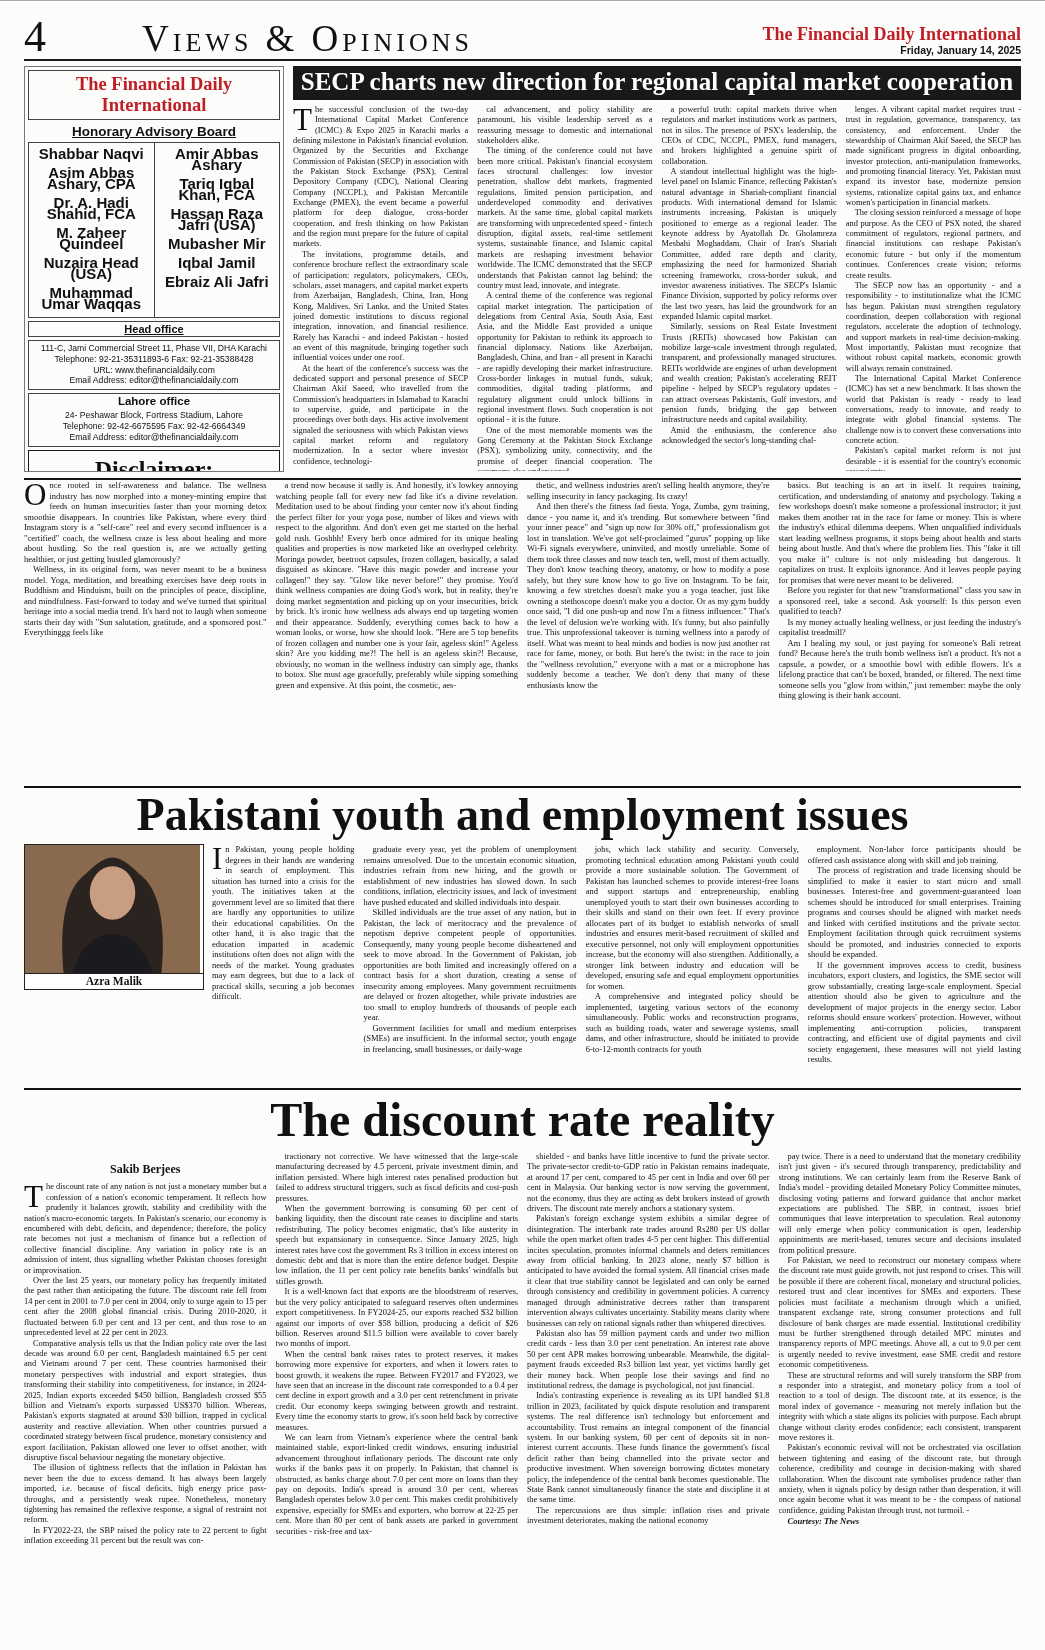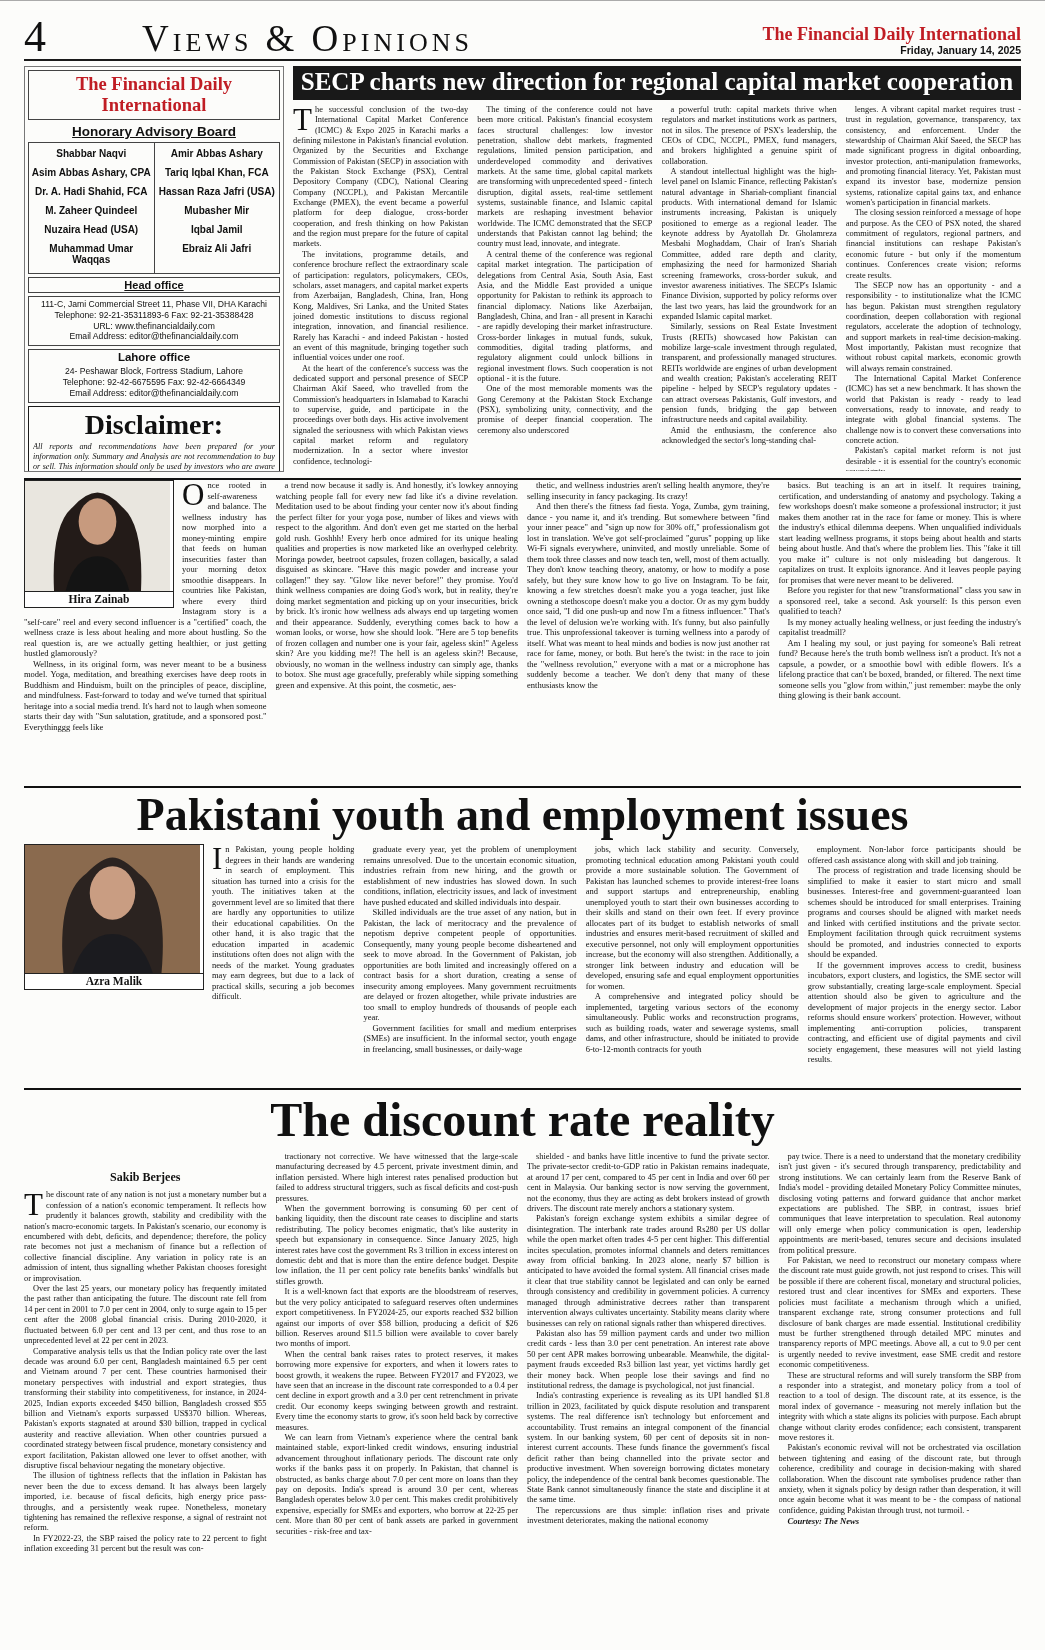--- a/index.html
+++ b/index.html
@@ -21,27 +21,27 @@
     flex:0 0 260px; width:260px; height:406px; box-sizing:border-box;
     border:1px solid #777; padding:3px; font-family:"Liberation Sans", sans-serif; overflow:hidden;
   }
   .m-box { border:1px solid #444; margin-bottom:3px; }
   .m-title { color:#c01d24; font-family:"Liberation Serif", serif; font-weight:bold; font-size:18.5px; text-align:center; padding:3px 0; }
   .m-editors { text-align:center; font-weight:bold; font-size:10.5px; line-height:15px; padding:2px 0 3px; }
   .m-adv-head { text-align:center; font-weight:bold; font-size:13.5px; text-decoration:underline; padding:1px 0 3px; }
   .m-adv-table { display:flex; border:1px solid #444; margin-bottom:3px; }
   .m-adv-col { flex:1; padding:5px 2px 0; }
   .m-adv-col + .m-adv-col { border-left:1px solid #444; }
-  .m-adv-col p { margin:0 0 8px; text-align:center; font-weight:bold; font-size:10px; line-height:11px; }
+  .m-adv-col p { margin:0 0 8px; text-align:center; font-weight:bold; font-size:15px; line-height:11px; }
   .m-office-head { text-align:center; font-weight:bold; font-size:11px; text-decoration:underline; padding:1px 0; }
   .m-office { padding:2px 1px 3px; }
   .m-office p { margin:0; text-align:center; font-size:8.6px; line-height:10.8px; }
   .m-office-head-inline { text-align:center; font-weight:bold; font-size:11.5px; margin:1px 0; }
   .m-disclaimer { border:1.5px solid #1a1a1a; padding:1px 4px 2px; font-family:"Liberation Serif", serif; }
-  .m-disc-title { text-align:center; font-weight:bold; font-size:28px; line-height:22px; margin:6px; }
+  .m-disc-title { text-align:center; font-weight:bold; font-size:24px; line-height:22px; margin:6px; }
   .m-disc-text { font-style:italic; font-size:8.2px; line-height:10px; text-align:justify; margin:1px 0 0; max-height:102px; overflow:hidden; }
   
   .secp { flex:1; min-width:0; }
   .headline-bar { background:#191919; color:#fff; font-weight:bold; font-size:25px; line-height:28px; text-align:center; padding:2px 0 4px; }
   .cols { display:flex; gap:9px; }
   .col { flex:1; min-width:0; text-align:justify; overflow:hidden; }
   .col p { margin:0; text-indent:9px; }
   .col p.dc { text-indent:0; }
   .dc::first-letter { float:left; font-size:31px; line-height:25px; padding:2px 3px 0 0; }
   .secp .cols { margin-top:5px; }
@@ -51,21 +51,21 @@
   .wellness .art-headline { font-size:42px; line-height:46px; }
   .youth .art-headline { font-size:46px; line-height:50px; }
   .discount .art-headline { font-size:48px; line-height:56px;font-family:Liberation Serif, serif; }
   .wellness .col { height:300px; font-size:8.5px; line-height:10.5px; }
   .youth .col { height:238px; font-size:8.5px; line-height:10.5px; }
   .youth .col.wide { flex:1.55; }
   .discount .col { height:452px; font-size:8.4px; line-height:10.4px; }
   .figure { float:left; border:1.5px solid #222; background:#fff; margin:2px 8px 2px 0; }
   .figure .ph { display:block; }
   .figure figcaption { border-top:1.5px solid #222; text-align:center; font-weight:bold; font-size:11.5px; padding:2px 0; }
-  .byline { text-align:center; font-weight:bold; font-size:12px; margin:20px 0 8px; }
+  .byline { text-align:center; font-weight:bold; font-size:12px; margin:12px 0 8px; }
   .courtesy { margin:0; font-weight:bold; font-style:italic; font-size:8.6px; }
   .inner-paras { max-height:432px; overflow:hidden; }
 </style>
 </head>
 <body>
 
 <div class="page">
 
   <header class="pagehead">
     <div class="pageno">4</div>
@@ -122,20 +122,21 @@
 
     <section class="secp">
       <h1 class="headline-bar" style="margin:0;">SECP charts new direction for regional capital market cooperation</h1>
       <div class="cols">
         <div class="col">
             <p class="dc">The successful conclusion of the two-day International Capital Market Conference (ICMC) &amp; Expo 2025 in Karachi marks a defining milestone in Pakistan's financial evolution. Organized by the Securities and Exchange Commission of Pakistan (SECP) in association with the Pakistan Stock Exchange (PSX), Central Depository Company (CDC), National Clearing Company (NCCPL), and Pakistan Mercantile Exchange (PMEX), the event became a powerful platform for deep dialogue, cross-border cooperation, and fresh thinking on how Pakistan and the region must prepare for the future of capital markets.</p>
             <p>The invitations, programme details, and conference brochure reflect the extraordinary scale of participation: regulators, policymakers, CEOs, scholars, asset managers, and capital market experts from Azerbaijan, Bangladesh, China, Iran, Hong Kong, Maldives, Sri Lanka, and the United States joined domestic institutions to discuss regional integration, innovation, and financial resilience. Rarely has Karachi - and indeed Pakistan - hosted an event of this magnitude, bringing together such influential voices under one roof.</p>
             <p>At the heart of the conference's success was the dedicated support and personal presence of SECP Chairman Akif Saeed, who travelled from the Commission's headquarters in Islamabad to Karachi to supervise, guide, and participate in the proceedings over both days. His active involvement signaled the seriousness with which Pakistan views capital market reform and regulatory modernization. In a sector where investor confidence, technologi-</p>
           </div>
         <div class="col">
+            <p>cal advancement, and policy stability are paramount, his visible leadership served as a reassuring message to domestic and international stakeholders alike.</p>
             <p>The timing of the conference could not have been more critical. Pakistan's financial ecosystem faces structural challenges: low investor penetration, shallow debt markets, fragmented regulations, limited pension participation, and underdeveloped commodity and derivatives markets. At the same time, global capital markets are transforming with unprecedented speed - fintech disruption, digital assets, real-time settlement systems, sustainable finance, and Islamic capital markets are reshaping investment behavior worldwide. The ICMC demonstrated that the SECP understands that Pakistan cannot lag behind; the country must lead, innovate, and integrate.</p>
             <p>A central theme of the conference was regional capital market integration. The participation of delegations from Central Asia, South Asia, East Asia, and the Middle East provided a unique opportunity for Pakistan to rethink its approach to financial diplomacy. Nations like Azerbaijan, Bangladesh, China, and Iran - all present in Karachi - are rapidly developing their market infrastructure. Cross-border linkages in mutual funds, sukuk, commodities, digital trading platforms, and regulatory alignment could unlock billions in regional investment flows. Such cooperation is not optional - it is the future.</p>
             <p>One of the most memorable moments was the Gong Ceremony at the Pakistan Stock Exchange (PSX), symbolizing unity, connectivity, and the promise of deeper financial cooperation. The ceremony also underscored</p>
           </div>
         <div class="col">
             <p>a powerful truth: capital markets thrive when regulators and market institutions work as partners, not in silos. The presence of PSX's leadership, the CEOs of CDC, NCCPL, PMEX, fund managers, and brokers highlighted a genuine spirit of collaboration.</p>
             <p>A standout intellectual highlight was the high-level panel on Islamic Finance, reflecting Pakistan's natural advantage in Shariah-compliant financial products. With international demand for Islamic instruments increasing, Pakistan is uniquely positioned to emerge as a regional leader. The keynote address by Ayatollah Dr. Gholamreza Mesbahi Moghaddam, Chair of Iran's Shariah Committee, added rare depth and clarity, emphasizing the need for harmonized Shariah screening frameworks, cross-border sukuk, and investor awareness initiatives. The SECP's Islamic Finance Division, supported by policy reforms over the last two years, has laid the groundwork for an expanded Islamic capital market.</p>
             <p>Similarly, sessions on Real Estate Investment Trusts (REITs) showcased how Pakistan can mobilize large-scale investment through regulated, transparent, and professionally managed structures. REITs worldwide are engines of urban development and wealth creation; Pakistan's accelerating REIT pipeline - helped by SECP's regulatory updates - can attract overseas Pakistanis, Gulf investors, and pension funds, bridging the gap between infrastructure needs and capital availability.</p>
             <p>Amid the enthusiasm, the conference also acknowledged the sector's long-standing chal-</p>
           </div>
@@ -146,29 +147,20 @@
             <p>The International Capital Market Conference (ICMC) has set a new benchmark. It has shown the world that Pakistan is ready - ready to lead conversations, ready to innovate, and ready to integrate with global financial systems. The challenge now is to convert these conversations into concrete action.</p>
             <p>Pakistan's capital market reform is not just desirable - it is essential for the country's economic sovereignty.</p>
           </div>
       </div>
     </section>
   </div>
 
   <section class="article wellness">
     <div class="cols">
       <div class="col">
-        <figure class="figure" style="width:148px; margin-top:0;">
-          <svg class="ph" width="145" height="110" viewBox="0 0 100 76" preserveAspectRatio="none">
-            <rect width="100" height="76" fill="#e9e6df"></rect>
-            <path d="M20 76 Q18 30 33 18 Q42 8 50 8 Q58 8 67 18 Q82 30 80 76 Z" fill="#231b18"></path>
-            <ellipse cx="50" cy="28" rx="13" ry="16" fill="#c79a7e"></ellipse>
-            <path d="M28 76 Q34 52 50 52 Q66 52 72 76 Z" fill="#141414"></path>
-          </svg>
-          <figcaption>Hira Zainab</figcaption>
-        </figure>
         <div>
             <p class="dc">Once rooted in self-awareness and balance. The wellness industry has now morphed into a money-minting empire that feeds on human insecurities faster than your morning detox smoothie disappears. In countries like Pakistan, where every third Instagram story is a "self-care" reel and every second influencer is a "certified" coach, the wellness craze is less about healing and more about hustling. So the real question is, are we actually getting healthier, or just getting hustled glamorously?</p>
             <p>Wellness, in its original form, was never meant to be a business model. Yoga, meditation, and breathing exercises have deep roots in Buddhism and Hinduism, built on the principles of peace, discipline, and mindfulness. Fast-forward to today and we've turned that spiritual heritage into a social media trend. It's hard not to laugh when someone starts their day with "Sun salutation, gratitude, and a sponsored post." Everythinggg feels like</p>
           </div>
       </div>
       <div class="col">
           <p>a trend now because it sadly is. And honestly, it's lowkey annoying watching people fall for every new fad like it's a divine revelation. Meditation used to be about finding your center now it's about finding the perfect filter for your yoga pose, number of likes and views with respect to the algorithm. And don't even get me started on the herbal gold rush. Goshhh! Every herb once admired for its unique healing qualities and properties is now marketed like an overhyped celebrity. Moringa powder, beetroot capsules, frozen collagen, basically, a salad disguised as skincare. "Have this magic powder and increase your collagen!" they say. "Glow like never before!" they promise. You'd think wellness companies are doing God's work, but in reality, they're doing market segmentation and picking up on your insecurities, brick by brick. It's ironic how wellness ads always end up targeting women and their appearance. Suddenly, everything comes back to how a woman looks, or worse, how she should look. "Here are 5 top benefits of frozen collagen and number one is your fair, ageless skin!" Ageless skin? Are you kidding me?! The hell is an ageless skin?! Because, obviously, no woman in the wellness industry can simply age, thanks to botox. She must age gracefully, preferably while sipping something green and expensive. At this point, the cosmetic, aes-</p>
         </div>
       <div class="col">
           <p>thetic, and wellness industries aren't selling health anymore, they're selling insecurity in fancy packaging. Its crazy!</p>

